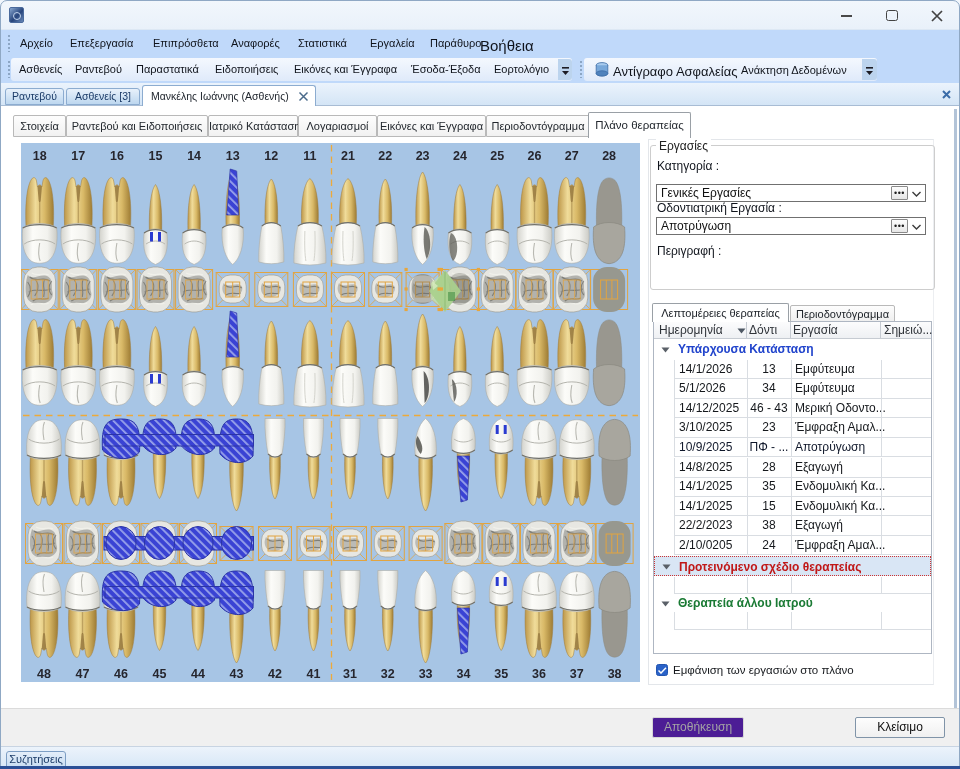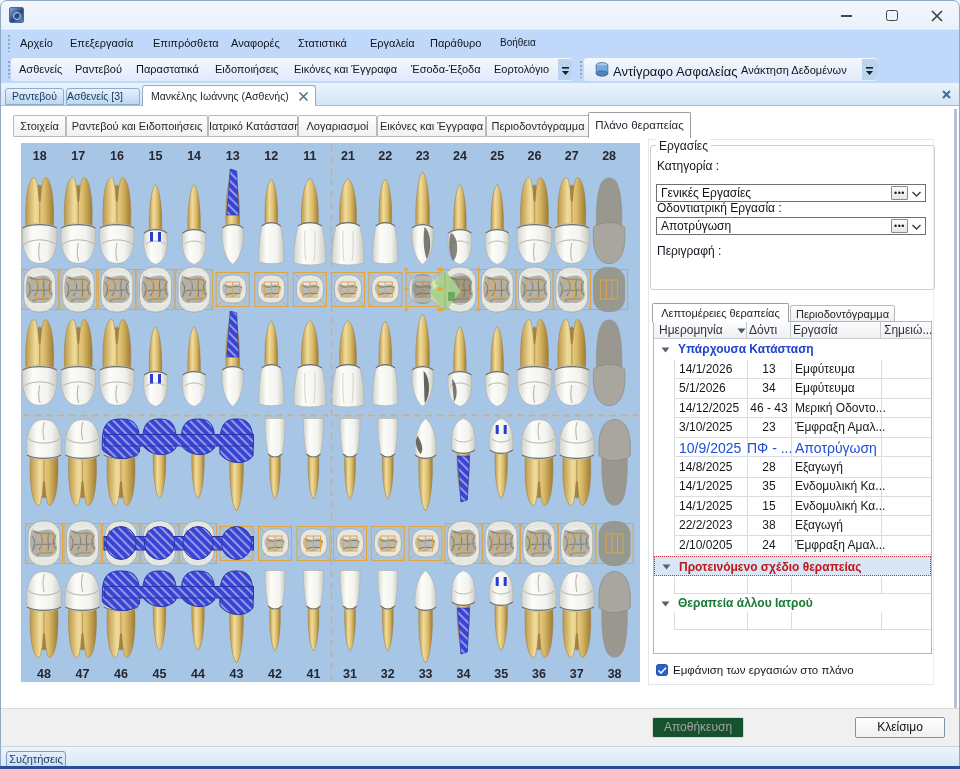--- a/index.html
+++ b/index.html
@@ -25,21 +25,21 @@
   </svg>
 <div class="abs" style="left:1px;top:30px;width:958px;height:26px;background:#c0d9fa;"></div>
 <div class="grip" style="left:8px;top:35px;height:17px;"></div>
 <div class="abs" style="left:20px;top:37px;font-size:11px;color:#10141c;white-space:nowrap;">Αρχείο</div>
 <div class="abs" style="left:70px;top:37px;font-size:11px;color:#10141c;white-space:nowrap;">Επεξεργασία</div>
 <div class="abs" style="left:153px;top:37px;font-size:11px;color:#10141c;white-space:nowrap;">Επιπρόσθετα</div>
 <div class="abs" style="left:231px;top:37px;font-size:11px;color:#10141c;white-space:nowrap;">Αναφορές</div>
 <div class="abs" style="left:298px;top:37px;font-size:11px;color:#10141c;white-space:nowrap;">Στατιστικά</div>
 <div class="abs" style="left:370px;top:37px;font-size:11px;color:#10141c;white-space:nowrap;">Εργαλεία</div>
 <div class="abs" style="left:430px;top:37px;font-size:11px;color:#10141c;white-space:nowrap;">Παράθυρο</div>
-<div class="abs" style="left:500px;top:37px;font-size:10px;color:#10141c;white-space:nowrap;">Βοήθεια</div>
+<div class="abs" style="left:480px;top:37px;font-size:15px;color:#10141c;white-space:nowrap;">Βοήθεια</div>
 <div class="abs" style="left:1px;top:56px;width:958px;height:27px;background:#c0d9fa;"></div>
 <div class="grip" style="left:8px;top:61px;height:17px;"></div>
 <div class="abs" style="left:11px;top:58px;width:561px;height:23px;background:linear-gradient(#f4f8fe,#dfeafa);border-radius:3px;"></div>
 <div class="abs" style="left:584px;top:58px;width:293px;height:23px;background:linear-gradient(#f4f8fe,#dfeafa);border-radius:3px;"></div>
 <div class="abs" style="left:19px;top:63px;font-size:11px;color:#10141c;white-space:nowrap;">Ασθενείς</div>
 <div class="abs" style="left:75px;top:63px;font-size:11px;color:#10141c;white-space:nowrap;">Ραντεβού</div>
 <div class="abs" style="left:136px;top:63px;font-size:11px;color:#10141c;white-space:nowrap;">Παραστατικά</div>
 <div class="abs" style="left:215px;top:63px;font-size:11px;color:#10141c;white-space:nowrap;">Ειδοποιήσεις</div>
 <div class="abs" style="left:294px;top:63px;font-size:11px;color:#10141c;white-space:nowrap;">Εικόνες και Έγγραφα</div>
 <div class="abs" style="left:411px;top:63px;font-size:11px;color:#10141c;white-space:nowrap;">Έσοδα-Έξοδα</div>
@@ -57,21 +57,21 @@
   </svg>
 <div class="abs" style="left:613px;top:64px;font-size:13px;color:#10141c;white-space:nowrap;">Αντίγραφο Ασφαλείας</div>
 <div class="abs" style="left:741px;top:64px;font-size:11px;color:#10141c;white-space:nowrap;">Ανάκτηση Δεδομένων</div>
 <div class="abs" style="left:862px;top:59px;width:15px;height:21px;background:#bcd4ee;border-radius:0 3px 3px 0;"></div>
 <svg class="abs" style="left:865px;top:66px" width="10" height="10">
     <rect x="1" y="1" width="7" height="1.6" fill="#1c1c24"></rect>
     <path d="M1,5 h7 l-3.5,4 z" fill="#1c1c24"></path>
   </svg>
 <div class="abs" style="left:1px;top:83px;width:958px;height:22px;background:linear-gradient(#ebf3fc,#d4e5f6);"></div>
 <div class="abs" style="left:5px;top:88px;width:59px;height:17px;background:linear-gradient(#e8f1fb,#bdd7ef);border:1px solid #8cacd0;border-radius:3px 3px 0 0;font-size:10.5px;color:#1c3c68;text-align:center;line-height:15px;">Ραντεβού</div>
-<div class="abs" style="left:66px;top:88px;width:74px;height:17px;background:linear-gradient(#e8f1fb,#bdd7ef);border:1px solid #8cacd0;border-radius:3px 3px 0 0;font-size:10.5px;color:#1c3c68;line-height:15px;">Ασθενείς [3]</div>
+<div class="abs" style="left:66px;top:88px;width:74px;height:17px;background:linear-gradient(#e8f1fb,#bdd7ef);border:1px solid #8cacd0;border-radius:3px 3px 0 0;font-size:10.5px;color:#1c3c68;text-align:center;line-height:15px;">Ασθενείς [3]</div>
 <div class="abs" style="left:142px;top:85px;width:174px;height:21px;background:#fff;border:1px solid #8cacd0;border-bottom:none;z-index:3;border-radius:3px 3px 0 0;font-size:10.5px;color:#20262e;">
 <span style="position:absolute;left:8px;top:3.5px;white-space:nowrap;">Μανκέλης Ιωάννης (Ασθενής)</span>
 <svg style="position:absolute;left:155px;top:4.5px" width="11" height="11">
       <path d="M1.5,1.5 L9.5,9.5 M9.5,1.5 L1.5,9.5" stroke="#4a6a8a" stroke-width="1.5"></path>
     </svg>
   </div>
 <svg class="abs" style="left:942px;top:89.5px" width="9" height="9">
     <path d="M1,1 L8,8 M8,1 L1,8" stroke="#3a6ca8" stroke-width="2"></path>
   </svg>
 <div class="abs" style="left:1px;top:105px;width:958px;height:641px;background:#fff;border-top:1px solid #a8bcd4;"></div>
@@ -424,21 +424,21 @@
     <i class="vline" style="left:206px;"></i>
   </div>
 <div class="abs" style="left:674px;top:418.30000000000007px;width:257px;height:19.6px;border-bottom:1px solid #d9dde2;border-left:1px solid #d9dde2;font-size:12px;color:#15181c;">
     <span style="position:absolute;left:4px;top:2px;white-space:nowrap;">3/10/2025</span>
     <span style="position:absolute;left:72px;width:44px;top:2px;text-align:center;white-space:nowrap;">23</span>
     <span style="position:absolute;left:120px;top:2px;white-space:nowrap;">Έμφραξη Αμαλ...</span>
     <i class="vline" style="left:72px;"></i>
     <i class="vline" style="left:116px;"></i>
     <i class="vline" style="left:206px;"></i>
   </div>
-<div class="abs" style="left:674px;top:437.9000000000001px;width:257px;height:19.6px;border-bottom:1px solid #d9dde2;border-left:1px solid #d9dde2;font-size:14px;color:#1d4ed8;">
+<div class="abs" style="left:674px;top:437.9000000000001px;width:257px;height:19.6px;border-bottom:1px solid #d9dde2;border-left:1px solid #d9dde2;font-size:12px;color:#0f172a;">
     <span style="position:absolute;left:4px;top:2px;white-space:nowrap;">10/9/2025</span>
     <span style="position:absolute;left:72px;width:44px;top:2px;text-align:center;white-space:nowrap;">ΠΦ - ...</span>
     <span style="position:absolute;left:120px;top:2px;white-space:nowrap;">Αποτρύγωση</span>
     <i class="vline" style="left:72px;"></i>
     <i class="vline" style="left:116px;"></i>
     <i class="vline" style="left:206px;"></i>
   </div>
 <div class="abs" style="left:674px;top:457.5000000000001px;width:257px;height:20px;border-bottom:1px solid #d9dde2;border-left:1px solid #d9dde2;font-size:12px;color:#15181c;">
     <span style="position:absolute;left:4px;top:2px;white-space:nowrap;">14/8/2025</span>
     <span style="position:absolute;left:72px;width:44px;top:2px;text-align:center;white-space:nowrap;">28</span>
@@ -506,16 +506,16 @@
     <i class="vline" style="left:72px;"></i>
     <i class="vline" style="left:116px;"></i>
     <i class="vline" style="left:206px;"></i>
   </div>
 <div class="abs" style="left:656px;top:664px;width:12px;height:12px;background:#2a62c8;border:1px solid #2355b0;border-radius:2.5px;"></div>
 <svg class="abs" style="left:658px;top:667px" width="9" height="7">
     <path d="M0.5,3.5 L3,6 L8,0.8" stroke="#fff" stroke-width="1.5" fill="none"></path>
   </svg>
 <div class="abs" style="left:673px;top:663.5px;font-size:11.5px;color:#15181c;white-space:nowrap;">Εμφάνιση των εργασιών στο πλάνο</div>
 <div class="abs" style="left:1px;top:708px;width:958px;height:38px;background:#f0f0f0;border-top:1px solid #dbdbdb;"></div>
-<div class="abs" style="left:652px;top:717px;width:92px;height:21px;background:#14532d;border:1px solid #d6d6d6;border-radius:2px;font-size:12px;color:#a4a4a4;text-align:center;line-height:19px;">Αποθήκευση</div>
+<div class="abs" style="left:652px;top:717px;width:92px;height:21px;background:#4c1d95;border:1px solid #d6d6d6;border-radius:2px;font-size:12px;color:#a4a4a4;text-align:center;line-height:19px;">Αποθήκευση</div>
 <div class="abs" style="left:855px;top:717px;width:90px;height:21px;background:linear-gradient(#fdfdfd,#f0f0f0);border:1px solid #8094a8;border-radius:2px;font-size:12px;color:#101010;text-align:center;line-height:19px;">Κλείσιμο</div>
 <div class="abs" style="left:1px;top:746px;width:958px;height:20px;background:linear-gradient(#ecf3fb,#d9e8f7);border-top:1px solid #c8d4e2;"></div>
 <div class="abs" style="left:6px;top:751px;width:60px;height:17px;background:linear-gradient(#e4eefa,#c8ddf2);border:1px solid #7d9ec4;border-radius:3px 3px 0 0;font-size:11px;color:#1c3c68;text-align:center;line-height:15px;">Συζητήσεις</div>
 <div class="abs" style="left:0;top:766px;width:960px;height:3px;background:#2b4f96;"></div>
 </body></html>

